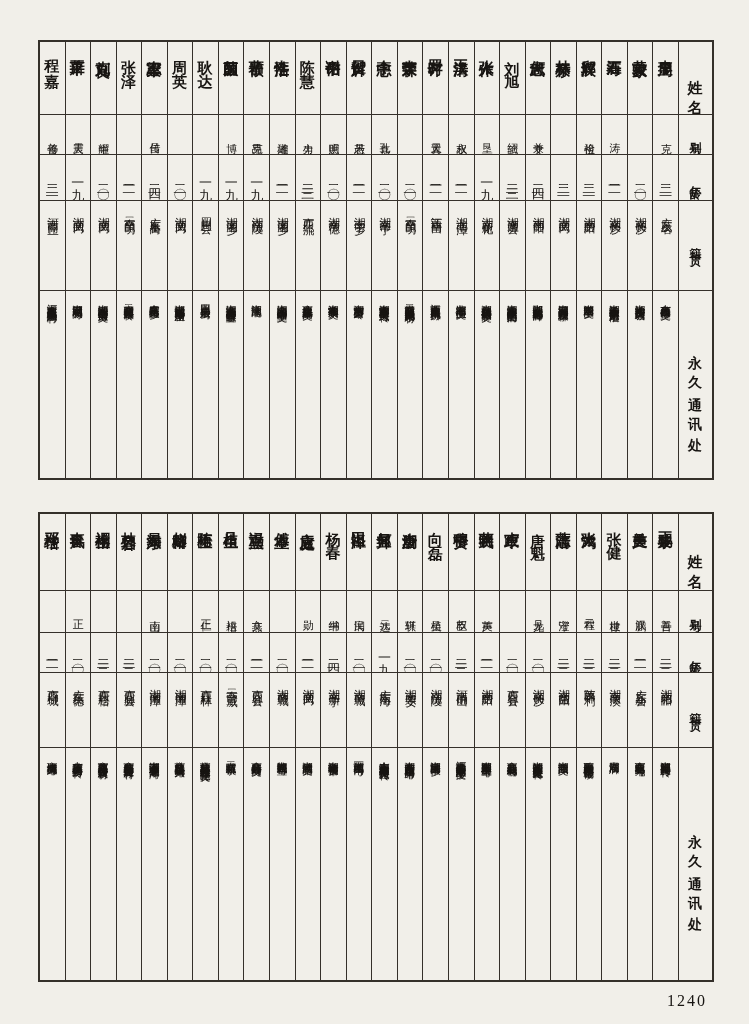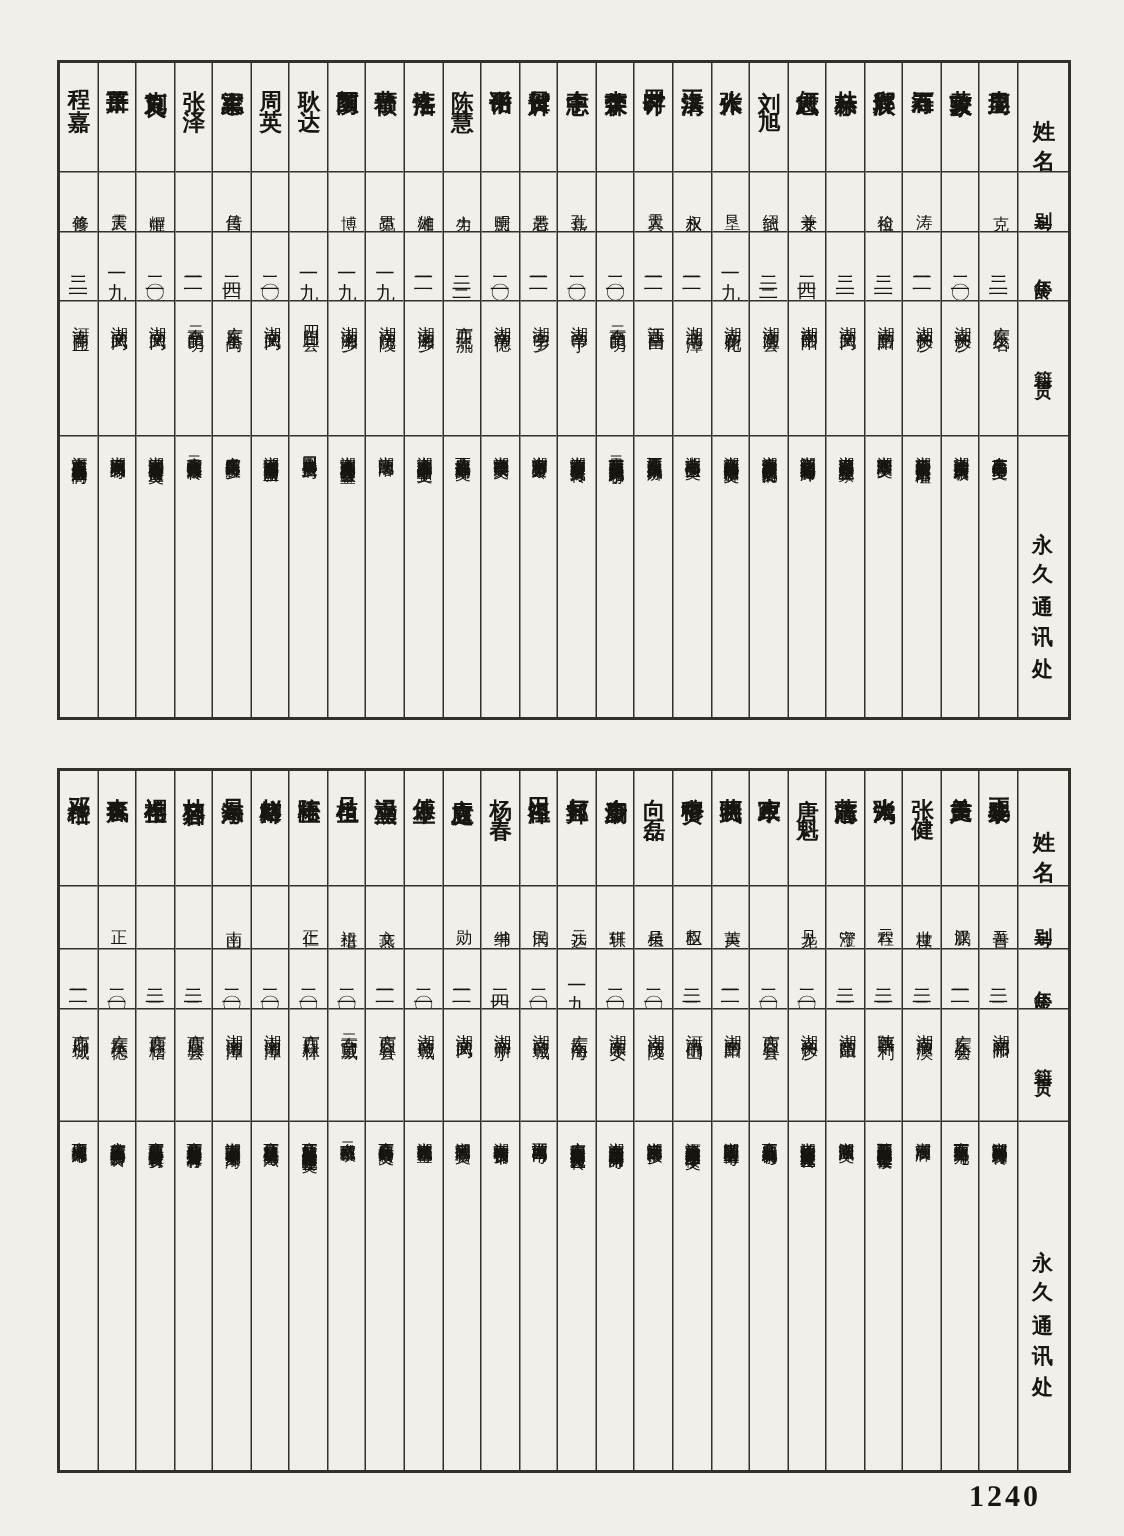--- a/index.html
+++ b/index.html
@@ -40,22 +40,22 @@
   .age-cell{height:var(--h-age);font-size:13px;justify-content:center;letter-spacing:3px;}
   .native-cell{height:var(--h-native);font-size:11.5px;padding-top:7px;letter-spacing:2px;}
   .addr-cell{flex:1;font-size:10.5px;padding-top:5px;letter-spacing:0.5px;}
   .head-col .cell{font-weight:700;justify-content:center;}
   .head-col .name-cell{font-size:15px;letter-spacing:1.3em;padding-top:0;text-indent:1.3em;}
   .head-col .alias-cell{font-size:12px;letter-spacing:0.25em;}
   .head-col .age-cell{font-size:12px;letter-spacing:0.25em;}
   .head-col .native-cell{font-size:12px;letter-spacing:0.6em;padding-top:0;justify-content:center;}
   .head-col .addr-cell{font-size:14px;letter-spacing:1.5em;padding-top:0;justify-content:center;text-indent:1.5em;}
   .pageno{
-    position:absolute;right:55px;bottom:14px;
-    font-family:"Liberation Serif",serif;font-size:20px;letter-spacing:2px;font-weight:bold;
+    position:absolute;right:42px;bottom:14px;
+    font-family:"Liberation Serif",serif;font-size:16px;letter-spacing:2px;
   }
 </style>
 </head>
 <body>
 
 <section class="tbl tbl-top">
   <div class="col head-col">
     <div class="cell name-cell">姓名</div>
     <div class="cell alias-cell">别号</div>
     <div class="cell age-cell">年龄</div>

